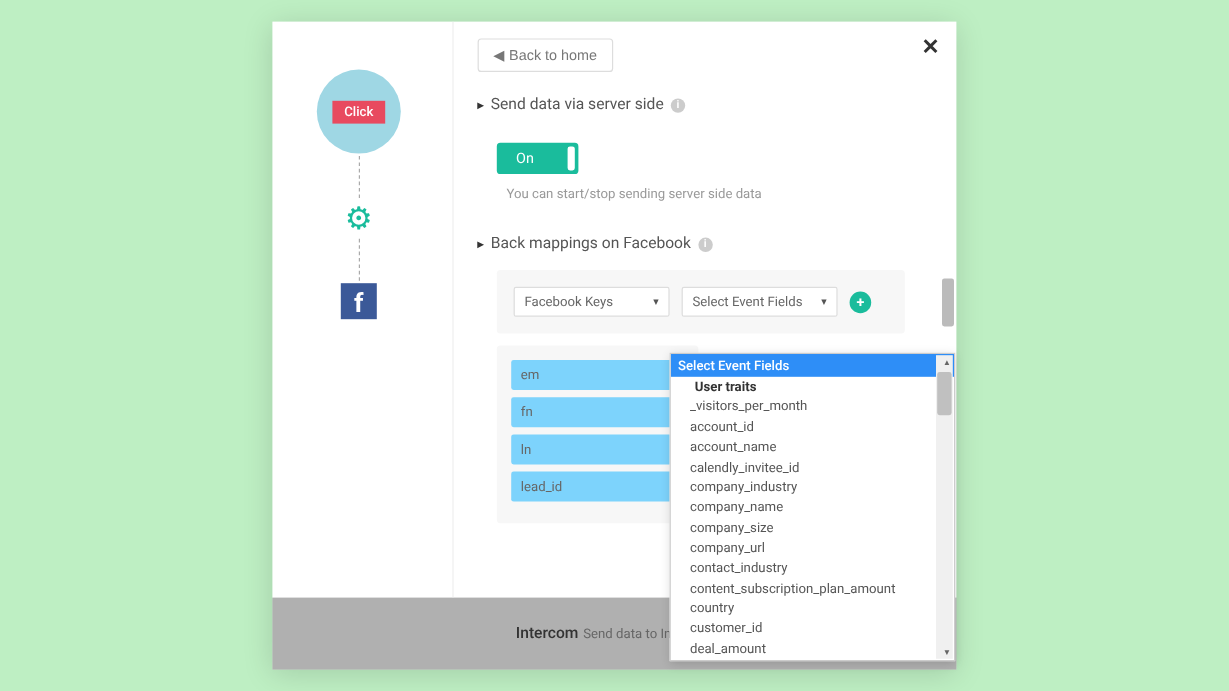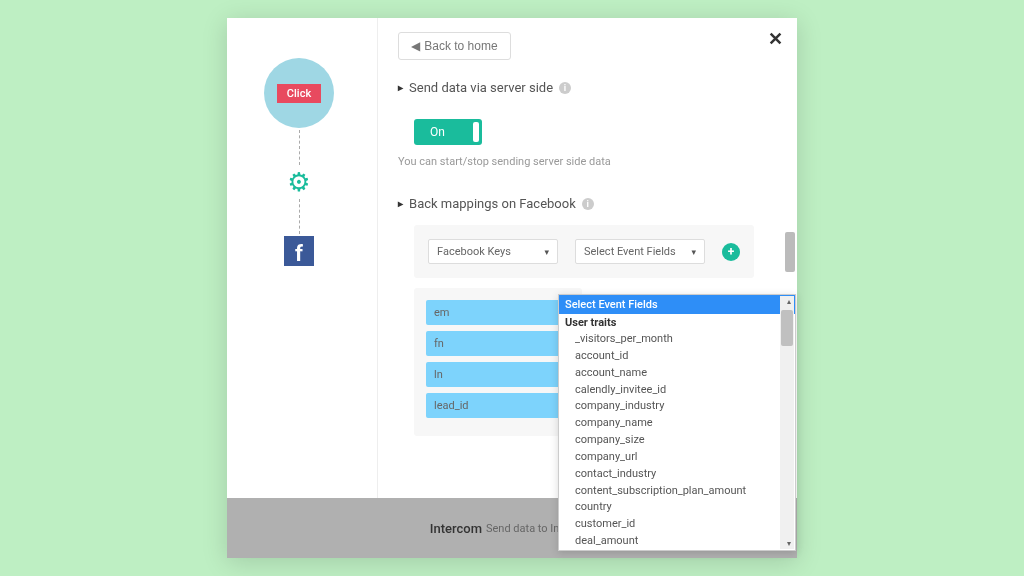--- a/index.html
+++ b/index.html
@@ -152,21 +152,21 @@
       top: 3px;
       bottom: 3px;
       width: 6px;
       background: #fff;
       border-radius: 2px;
     }
     .note {
       font-size: 11px;
       color: #999;
       margin-top: 10px;
-      margin-left: 0;
+      margin-left: 24px;
     }
     .scrollbar-fake {
       position: absolute;
       right: 2px;
       top: 66px;
       bottom: 50px;
       width: 12px;
     }
     .scroll-thumb {
       position: absolute;
@@ -180,21 +180,20 @@
     .mapping-box {
       background: #f7f7f7;
       margin-top: 14px;
       margin-left: 16px;
       padding: 14px;
       border-radius: 3px;
       display: flex;
       align-items: center;
       gap: 10px;
       width: 340px;
-      justify-content: space-between;
     }
     .sel {
       border: 1px solid #ddd;
       background: #fff;
       font-size: 11px;
       padding: 5px 8px;
       color: #666;
       border-radius: 2px;
       display: flex;
       align-items: center;
@@ -260,21 +259,21 @@
     }
     .dd-selected {
       background: #2e8ef7;
       color: #fff;
       padding: 3px 6px;
       font-weight: 500;
     }
     .dd-group {
       font-weight: bold;
       color: #333;
-      padding: 2px 6px;
+      padding: 2px 20px;
       font-size: 11px;
     }
     .dd-item {
       color: #555;
       padding: 1px 6px 1px 16px;
       font-size: 11px;
       line-height: 1.35;
       cursor: pointer;
     }
     .dd-scroll {

